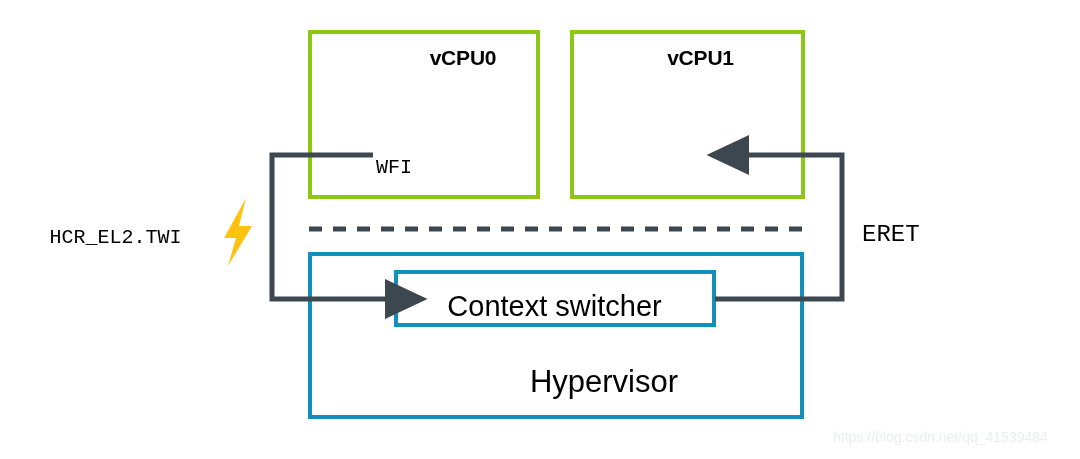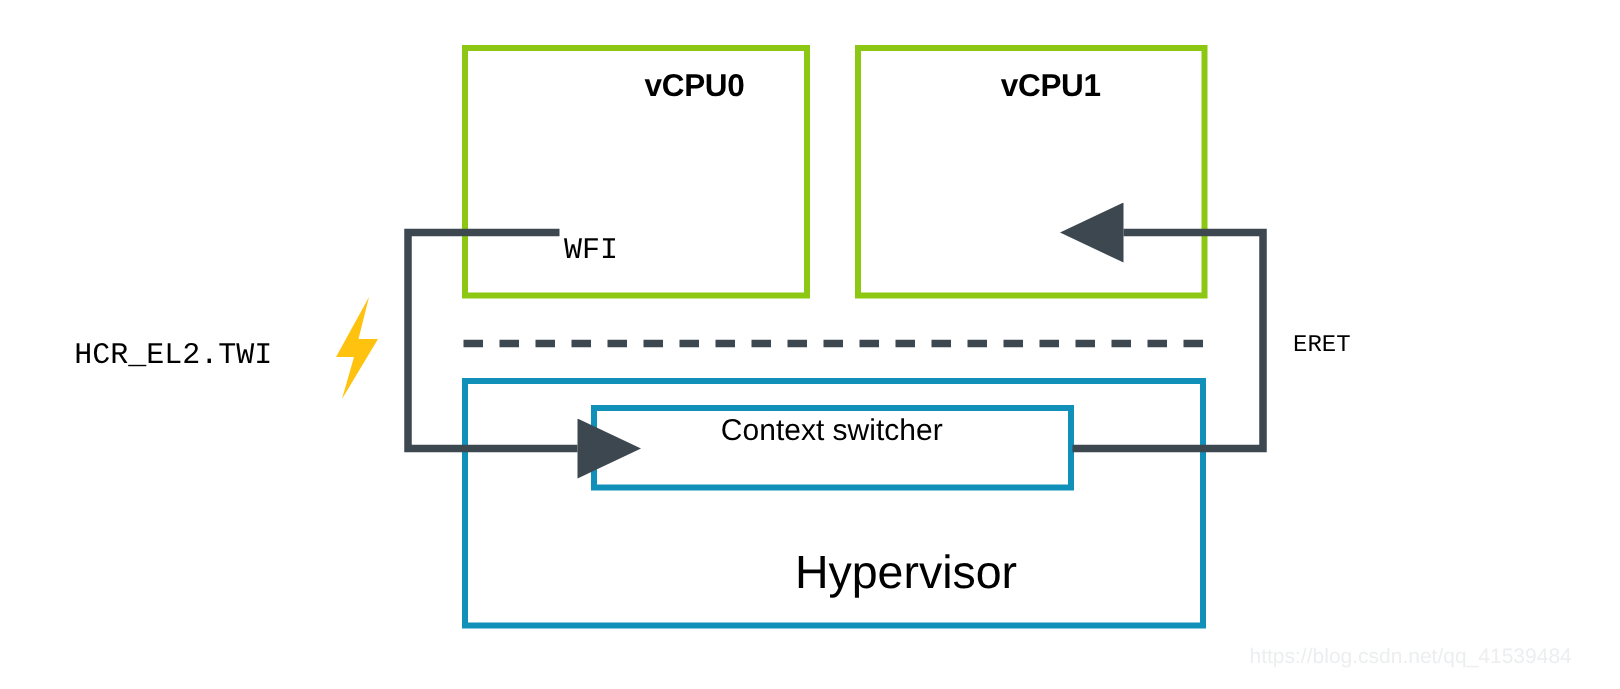--- a/index.html
+++ b/index.html
@@ -36,32 +36,32 @@
     font-family: "Liberation Sans", sans-serif;
   }
   .vcpu-title {
     font-weight: bold;
     font-size: 21px;
     letter-spacing: -0.2px;
   }
   #vcpu0-title { left: 308px; top: 46px; width: 230px; text-align: center; padding-left: 40px; }
   #vcpu1-title { left: 570px; top: 46px; width: 233px; text-align: center; margin-left: 14px; }
   #wfi-label { left: 376px; top: 156px; font-size: 20px; }
-  #eret-label { left: 862px; top: 221px; font-size: 16px; }
+  #eret-label { left: 862px; top: 221px; font-size: 24px; }
   #trap-line1 {
     left: 18px; top: 200px; width: 195px;
     text-align: center; font-size: 21px;
   }
   #trap-line2 {
     left: 18px; top: 226px; width: 195px;
     text-align: center; font-size: 20px;
   }
   #context-switcher-label {
-    left: 394px; top: 276px; width: 321px;
-    text-align: center; font-size: 20px;
+    left: 394px; top: 290px; width: 321px;
+    text-align: center; font-size: 29px;
   }
   #hypervisor-label {
     left: 308px; top: 364px; width: 592px;
     text-align: center; font-size: 31px;
   }
   #watermark {
     position: absolute;
     left: 833px; top: 429px;
     font-size: 14px;
     color: #eceeef;

